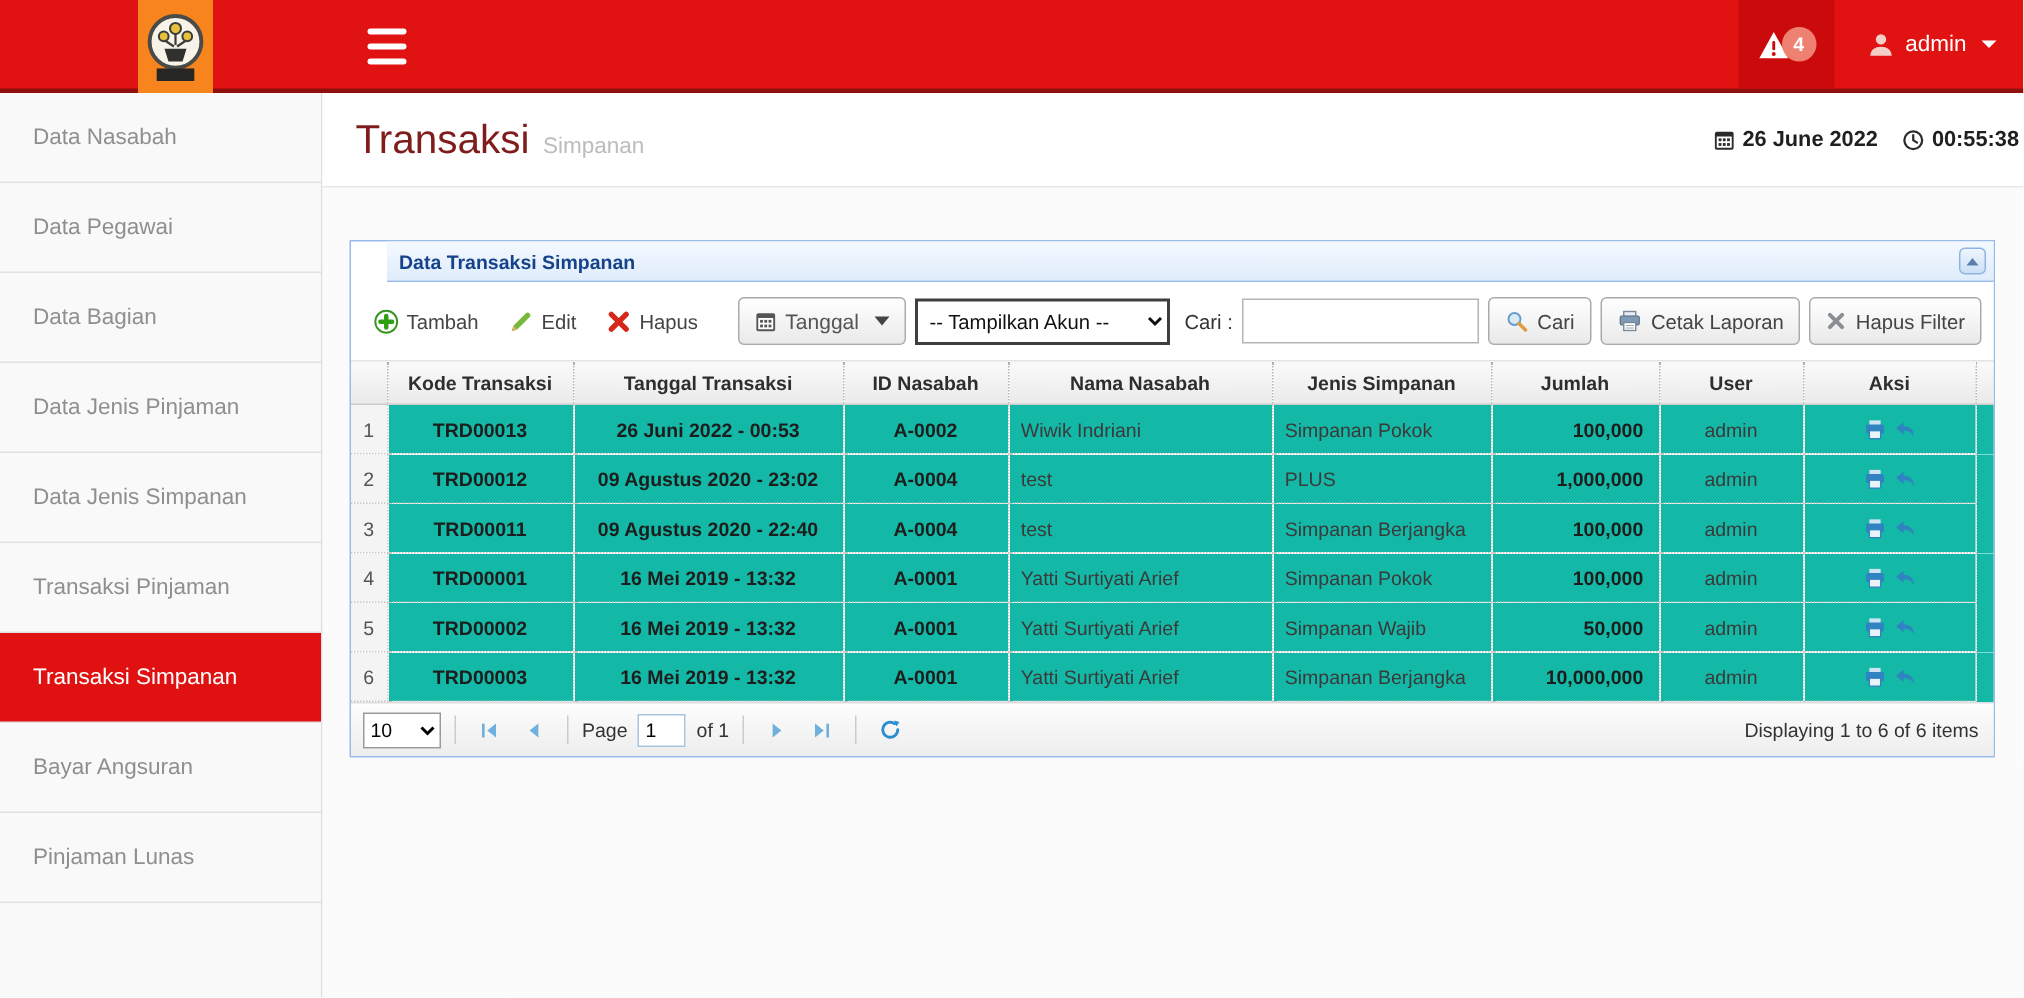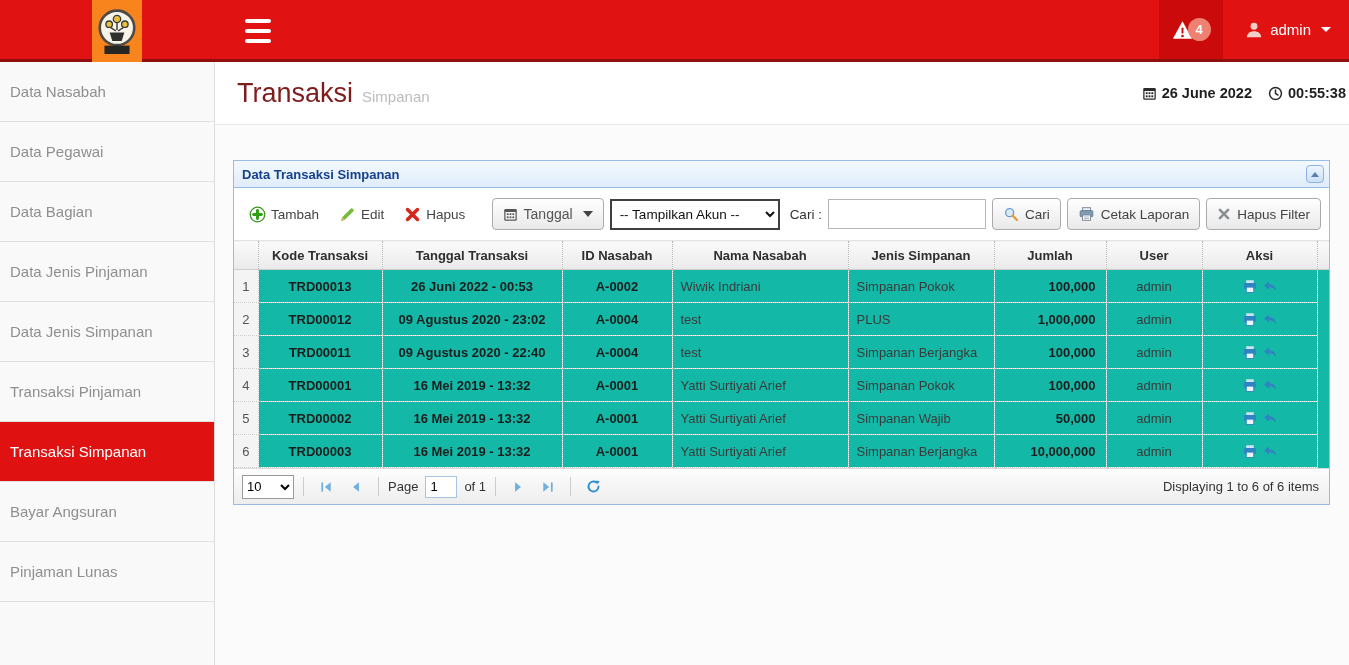--- a/index.html
+++ b/index.html
@@ -18,38 +18,38 @@
   .topbar-right { position:absolute; right:0; top:0; height:59px; display:flex; align-items:stretch; }
   .notif { width:64px; background:#cb0b0b; display:flex; align-items:center; justify-content:center; cursor:pointer; }
   .notif-badge { margin-left:-5px; width:23px; height:23px; border-radius:50%; background:#ee8172;
                  color:#fff; font-size:13px; font-weight:bold; display:flex; align-items:center; justify-content:center; }
   .user-menu { display:flex; align-items:center; gap:7px; padding:0 18px 0 22px; color:#fff; font-size:15px; cursor:pointer; }
   .caret-down { width:0; height:0; border-left:5px solid transparent; border-right:5px solid transparent; border-top:5px solid #fff; margin-left:3px; }
 
   
   .sidebar { position:absolute; left:0; top:62px; width:215px; bottom:0; background:#f9f9f9;
              border-right:1px solid #ddd; overflow:hidden; }
-  .side-item { height:60px; line-height:59px; padding-left:10px; font-size:15px; color:#8f8f8f;
+  .side-item { height:60px; line-height:59px; padding-left:22px; font-size:15px; color:#8f8f8f;
                background:#f9f9f9; border-bottom:1px solid #e2e2e2; cursor:pointer; white-space:nowrap; }
   .side-item.active { background:#e01111; color:#fff; }
 
   
   .main { position:absolute; left:215px; top:62px; right:0; bottom:0; background:#fbfbfb; }
   .page-header { height:63px; background:#fff; border-bottom:1px solid #e7e7e7;
                  display:flex; align-items:center; justify-content:space-between; padding:0 3px 0 22px; }
   .title-main { font-size:27px; color:#7f1d1d; }
   .title-sub { font-size:15px; color:#bcbcbc; margin-left:9px; }
   .datetime { display:flex; align-items:center; gap:5px; font-size:14.5px; font-weight:bold; color:#1f1f1f; }
   .datetime .gap { width:6px; }
 
   
   .panel { width:1097px; margin:35px 0 0 18px; background:#fff; border:1px solid #99bbe8; }
   .panel-header { height:27px; background:linear-gradient(#f4f9ff,#dfecfb); border-bottom:1px solid #99bbe8;
                   display:flex; align-items:center; justify-content:space-between; padding:0 5px 0 8px;
-                  color:#15428b; font-size:13px; font-weight:bold; }
+                  color:#15428b; font-size:13px; font-weight:bold;margin-left:24px; }
   .collapse-btn { width:18px; height:18px; border:1px solid #8db2e3; border-radius:4px;
                   background:linear-gradient(#eef6ff,#cbe0f5); display:flex; align-items:center; justify-content:center; cursor:pointer; }
   .collapse-btn i { width:0; height:0; border-left:4px solid transparent; border-right:4px solid transparent; border-bottom:5px solid #5a7fae; }
 
   
   .toolbar { height:52px; display:flex; align-items:center; padding:0 8px; gap:6px; background:#fff; }
   .linkbtn { display:flex; align-items:center; gap:5px; border:none; background:none; font-size:13.5px; color:#444;
              padding:5px 7px; cursor:pointer; font-family:inherit; }
   .toolbar-right { margin-left:auto; display:flex; align-items:center; gap:6px; }
   .btn { display:flex; align-items:center; gap:6px; height:32px; padding:0 10px; font-size:13.5px; color:#444;

